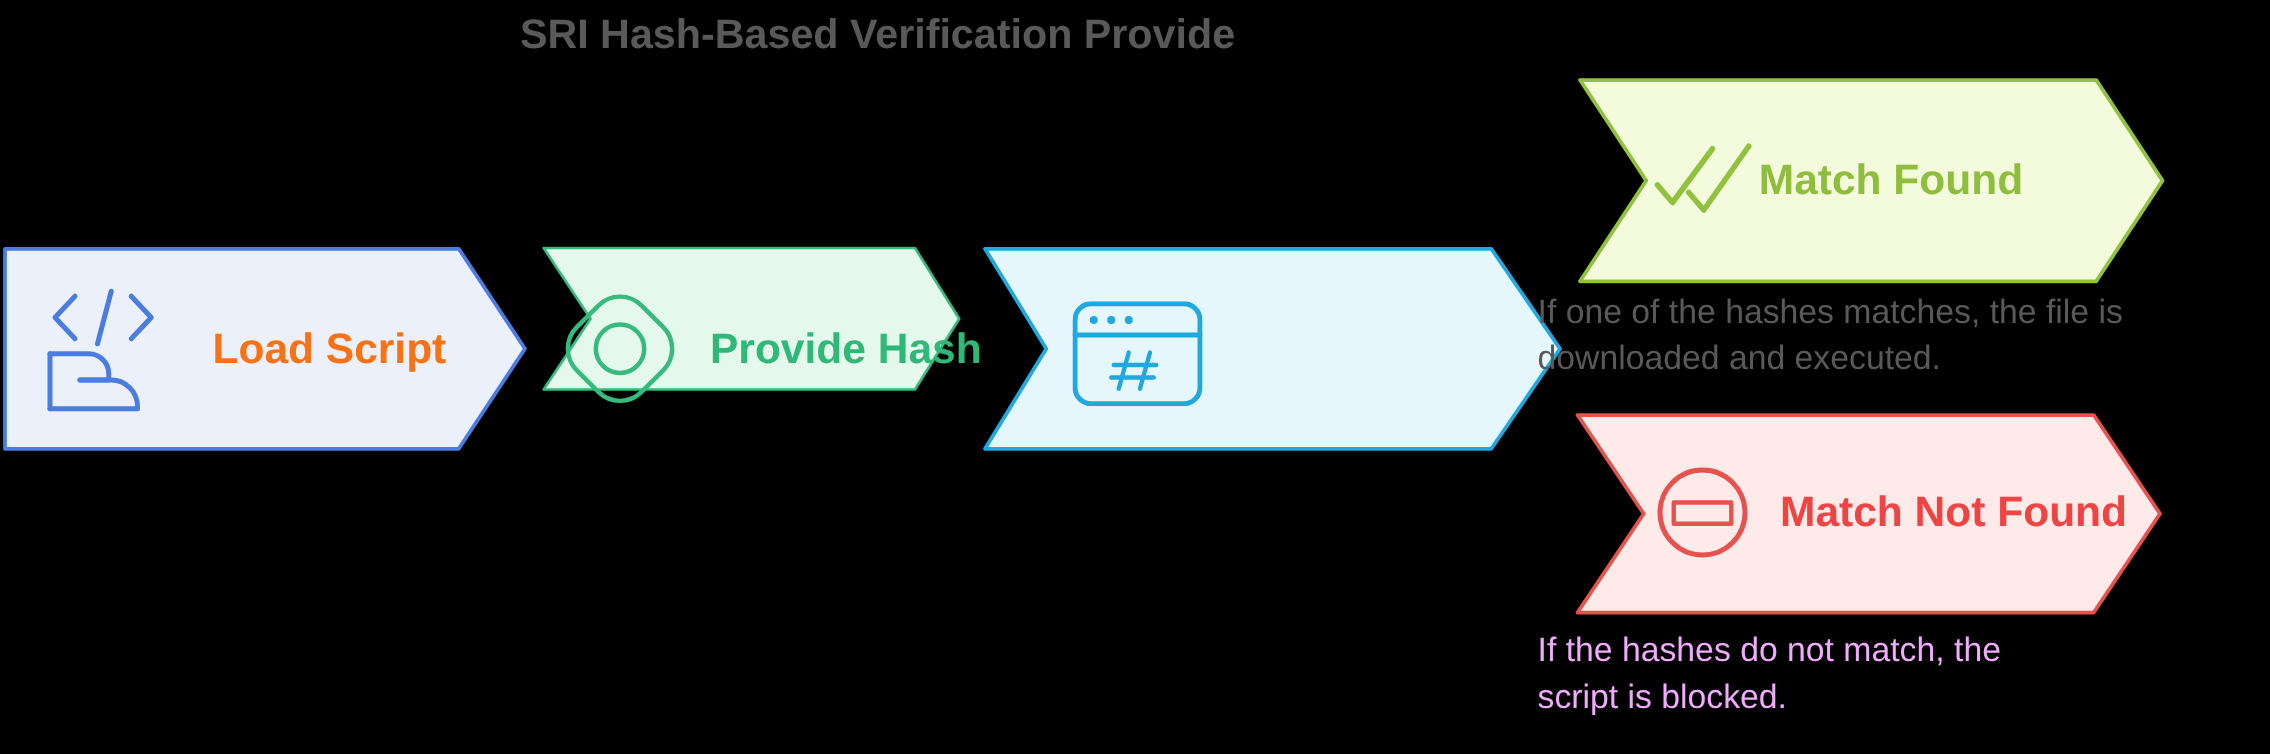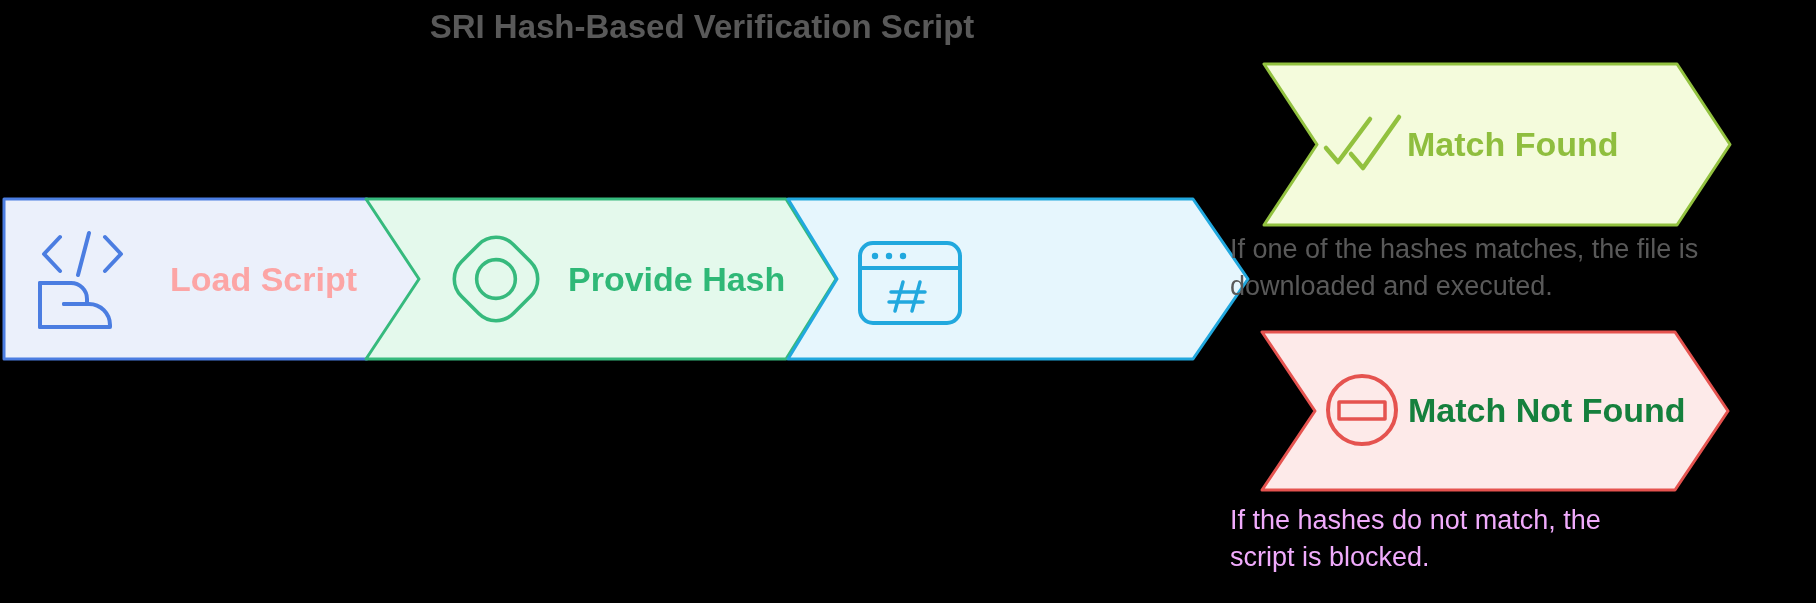--- a/index.html
+++ b/index.html
@@ -68,38 +68,38 @@
     font-size: 27px;
     line-height: 37px;
     white-space: pre-line;
   }
 </style>
 </head>
 <body>
 
 <div class="canvas" style="background: rgb(0, 0, 0);">
 
-  <h1 class="title" style="color: rgb(89, 89, 89);">SRI Hash-Based Verification Script</h1>
+  <h1 class="title" style="color: rgb(89, 89, 89);">SRI Hash-Based Verification Provide</h1>
 
   <div class="node" style="left:2px; top:197px; width:470px; height:164px;">
     <svg class="shape-svg" viewBox="0 0 470 164">
       <polygon points="2,2 365,2 418,82 365,162 2,162" style="fill: rgb(235, 240, 251); stroke: rgb(75, 125, 225);"></polygon>
     </svg>
     <svg class="icon" viewBox="0 0 100 100" style="left: 31px; top: 33px; width: 100px; height: 100px; color: rgb(75, 125, 225);">
       <path d="M27,7 L11,24 L27,41" stroke-width="4"></path>
       <path d="M56,3 L45,45" stroke-width="4"></path>
       <path d="M72,7 L88,24 L72,41" stroke-width="4"></path>
       <path d="M7,53 L7,97" stroke-width="4"></path>
       <path d="M7,53 H38 A16,16 0 0 1 54,69 V74 H31" stroke-width="4"></path>
       <path d="M31,74 H56 A21,21 0 0 1 77,95 V97 H7" stroke-width="4"></path>
     </svg>
-    <span class="node-label" style="left: 168px; top: 61px; color: #fca5a5;">Load Script</span>
+    <span class="node-label" style="left: 168px; top: 61px; color: #f97316;">Load Script</span>
   </div>
 
-  <div class="node" style="left:364px; top:197px; width:475px; height:164px;">
+  <div class="node" style="left:364px; top:197px; width:475px; height:116px;">
     <svg class="shape-svg" viewBox="0 0 475 164">
       <polygon points="2,2 422,2 472,82 422,162 2,162 55,82" style="fill: rgb(228, 249, 236); stroke: rgb(54, 186, 125);"></polygon>
     </svg>
     <svg class="icon" viewBox="0 0 110 110" style="left: 76px; top: 26px; width: 112px; height: 112px; color: rgb(54, 186, 125);">
       <rect x="19" y="19" width="72" height="72" rx="24" ry="24" transform="rotate(45 55 55)" stroke-width="3.5"></rect>
       <circle cx="55" cy="55" r="19" stroke-width="3.5"></circle>
     </svg>
     <span class="node-label" style="left: 204px; top: 61px; color: rgb(47, 184, 119);">Provide Hash</span>
   </div>
 
@@ -135,19 +135,19 @@
 downloaded and executed.</div>
 
   <div class="node" style="left:1260px; top:330px; width:472px; height:162px;">
     <svg class="shape-svg" viewBox="0 0 472 162">
       <polygon points="2,2 415,2 468,81 415,160 2,160 55,81" style="fill: rgb(253, 234, 233); stroke: rgb(229, 83, 79);"></polygon>
     </svg>
     <svg class="icon" viewBox="0 0 76 76" style="left: 64px; top: 42px; width: 76px; height: 76px; color: rgb(229, 83, 79);">
       <circle cx="38" cy="38" r="34" stroke-width="4"></circle>
       <rect x="15" y="30" width="46" height="17" stroke-width="3.5"></rect>
     </svg>
-    <span class="node-label" style="left: 148px; top: 59px; color: #15803d;">Match Not Found</span>
+    <span class="node-label" style="left: 164px; top: 59px; color: #ef4444;">Match Not Found</span>
   </div>
 
   <div class="caption" style="left: 1230px; top: 502px; color: #f0abfc;">If the hashes do not match, the
 script is blocked.</div>
 
 </div>
 
 </body></html>

